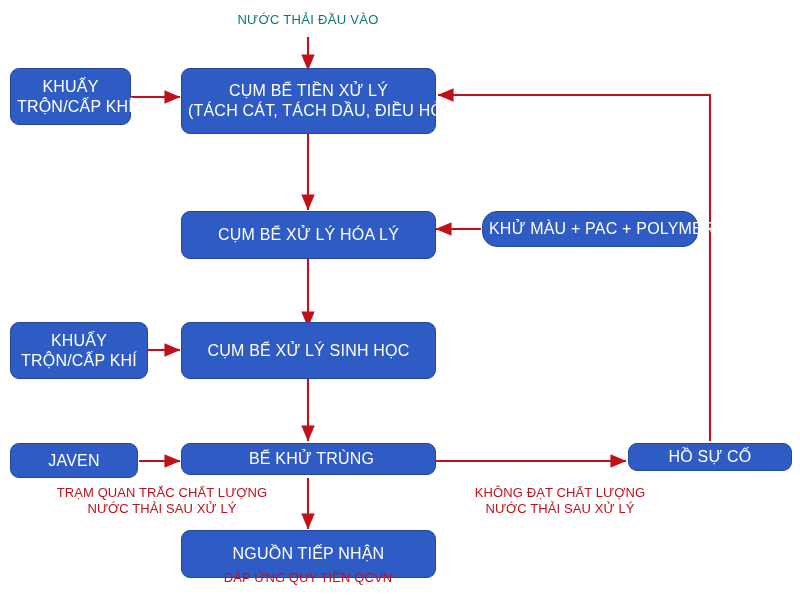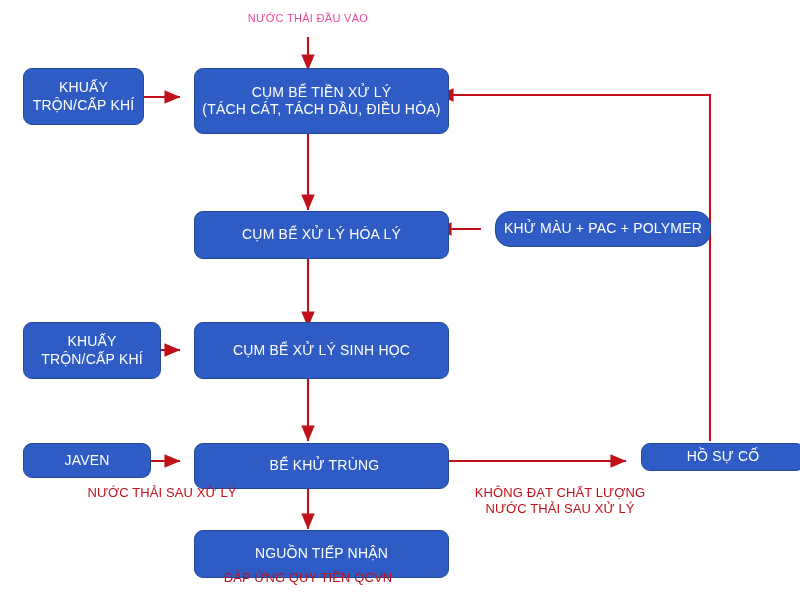--- a/index.html
+++ b/index.html
@@ -26,35 +26,34 @@
     background: #2F5BC5;
     border: 1.5px solid #23479B;
     border-radius: 9px;
     color: #ffffff;
     display: flex;
     align-items: center;
     justify-content: center;
     text-align: center;
     line-height: 1.22;
     letter-spacing: 0.2px;
-    font-size: 14px;
+    font-size: 16px;
     padding: 2px 6px;
-    margin-left: 13px;
   }
   .node .lines {
     width: 100%;
   }
   .node .l1, .node .l2 {
     display: block;
     white-space: nowrap;
   }
   .title-text {
     position: absolute;
-    color: #ec4899;
-    font-size: 11px;
+    color: #0f766e;
+    font-size: 13px;
     letter-spacing: 0.3px;
     white-space: nowrap;
     text-align: center;
   }
   .note {
     position: absolute;
     color: #C0111B;
     font-size: 13px;
     line-height: 1.25;
     text-align: center;
@@ -136,39 +135,40 @@
       <span class="l1">CỤM BỂ XỬ LÝ SINH HỌC</span>
     </span>
   </div>
 
   <div class="node" style="left:10px; top:443px; width:128px; height:35px;">
     <span class="lines">
       <span class="l1">JAVEN</span>
     </span>
   </div>
 
-  <div class="node" style="left:181px; top:443px; width:255px; height:46px;padding-left:12px;">
+  <div class="node" style="left:181px; top:443px; width:255px; height:32px;padding-left:12px;">
     <span class="lines">
       <span class="l1">BỂ KHỬ TRÙNG</span>
     </span>
   </div>
 
   <div class="node" style="left:628px; top:443px; width:164px; height:28px;">
     <span class="lines">
       <span class="l1">HỒ SỰ CỐ</span>
     </span>
   </div>
 
   <div class="node" style="left:181px; top:530px; width:255px; height:48px;">
     <span class="lines">
       <span class="l1">NGUỒN TIẾP NHẬN</span>
     </span>
   </div>
 
   <div class="note" style="left:22px; top:485px; width:280px;">
+    <span>TRẠM QUAN TRẮC CHẤT LƯỢNG</span>
     <span>NƯỚC THẢI SAU XỬ LÝ</span>
   </div>
 
   <div class="note" style="left:430px; top:485px; width:260px;">
     <span>KHÔNG ĐẠT CHẤT LƯỢNG</span>
     <span>NƯỚC THẢI SAU XỬ LÝ</span>
   </div>
 
   <div class="note" style="left:178px; top:570px; width:260px;">
     <span>ĐÁP ỨNG QUY TIỀN QCVN</span>

